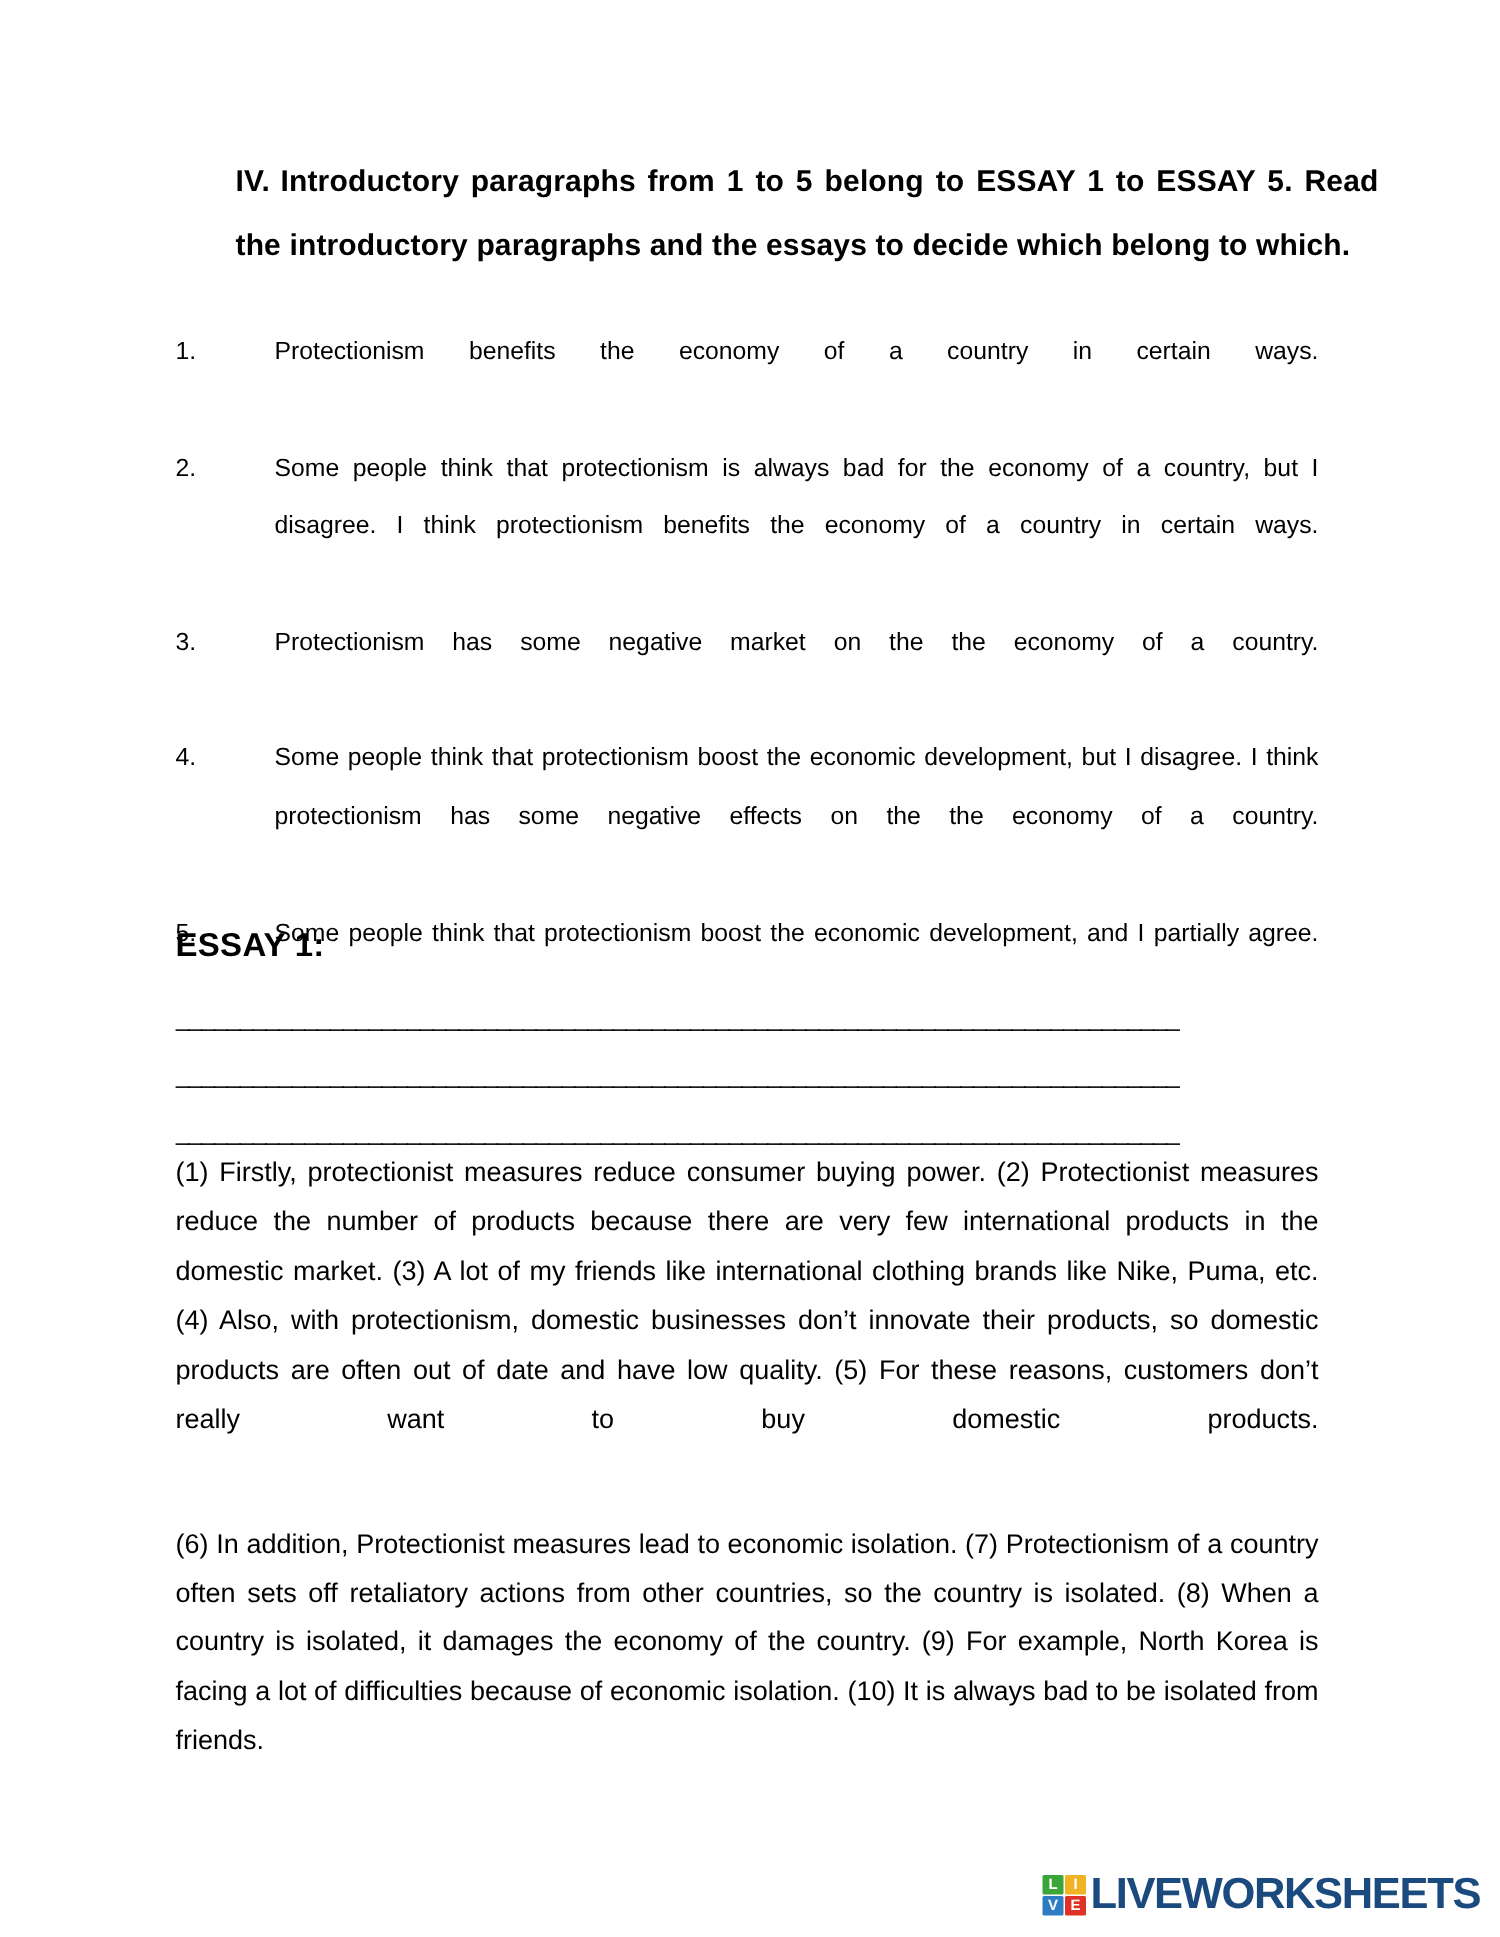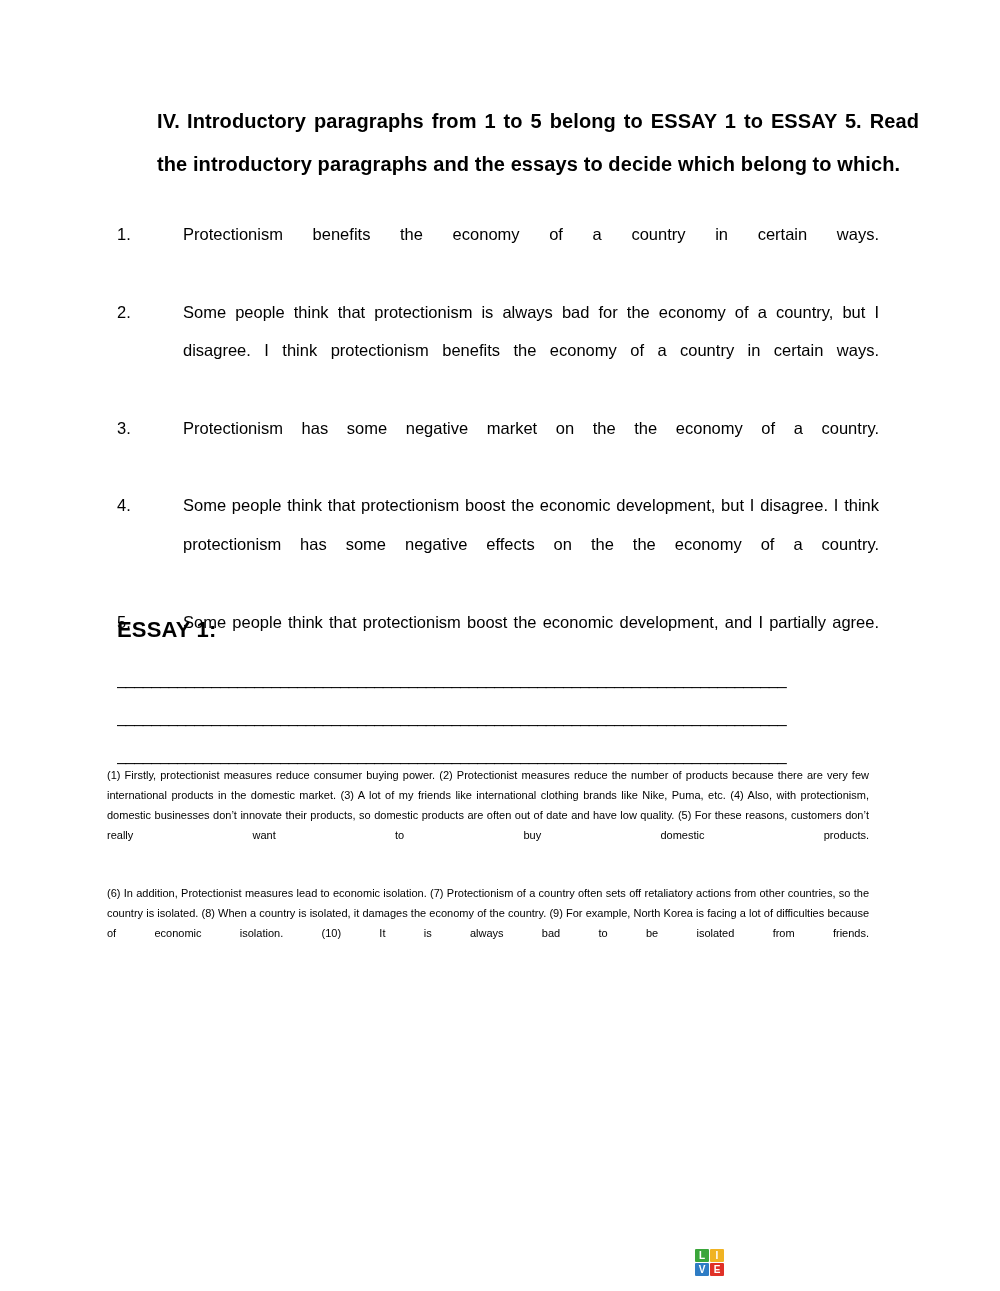--- a/index.html
+++ b/index.html
@@ -99,24 +99,24 @@
   }
   .answer-line {
     display: block;
     height: 38px;
     overflow: hidden;
   }
 
   
   .essay-body {
     position: absolute;
-    left: 107px;
+    left: 117px;
     top: 765px;
     width: 762px;
-    font-size: 11px;
+    font-size: 18px;
     line-height: 1.83;
   }
   .essay-para {
     margin: 0 0 17px 0;
     text-align: justify;
     text-justify: inter-word;
   }
   .essay-para::after {
     content: "";
     display: inline-block;
@@ -206,15 +206,16 @@
     <p class="essay-para">(6) In addition, Protectionist measures lead to economic isolation. (7) Protectionism of a country often sets off retaliatory actions from other countries, so the country is isolated. (8) When a country is isolated, it damages the economy of the country. (9) For example, North Korea is facing a lot of difficulties because of economic isolation. (10) It is always bad to be isolated from friends.</p>
   </div>
 
   <div class="lws-logo">
     <div class="lws-mark">
       <span class="lws-cell" style="background-color: rgb(58, 166, 58);">L</span>
       <span class="lws-cell" style="background-color: rgb(240, 179, 35);">I</span>
       <span class="lws-cell" style="background-color: rgb(46, 124, 196);">V</span>
       <span class="lws-cell" style="background-color: rgb(224, 49, 39);">E</span>
     </div>
+    <div class="lws-wordmark" style="color: rgb(27, 74, 126);">LIVEWORKSHEETS</div>
   </div>
 
 </div>
 
 </body></html>

